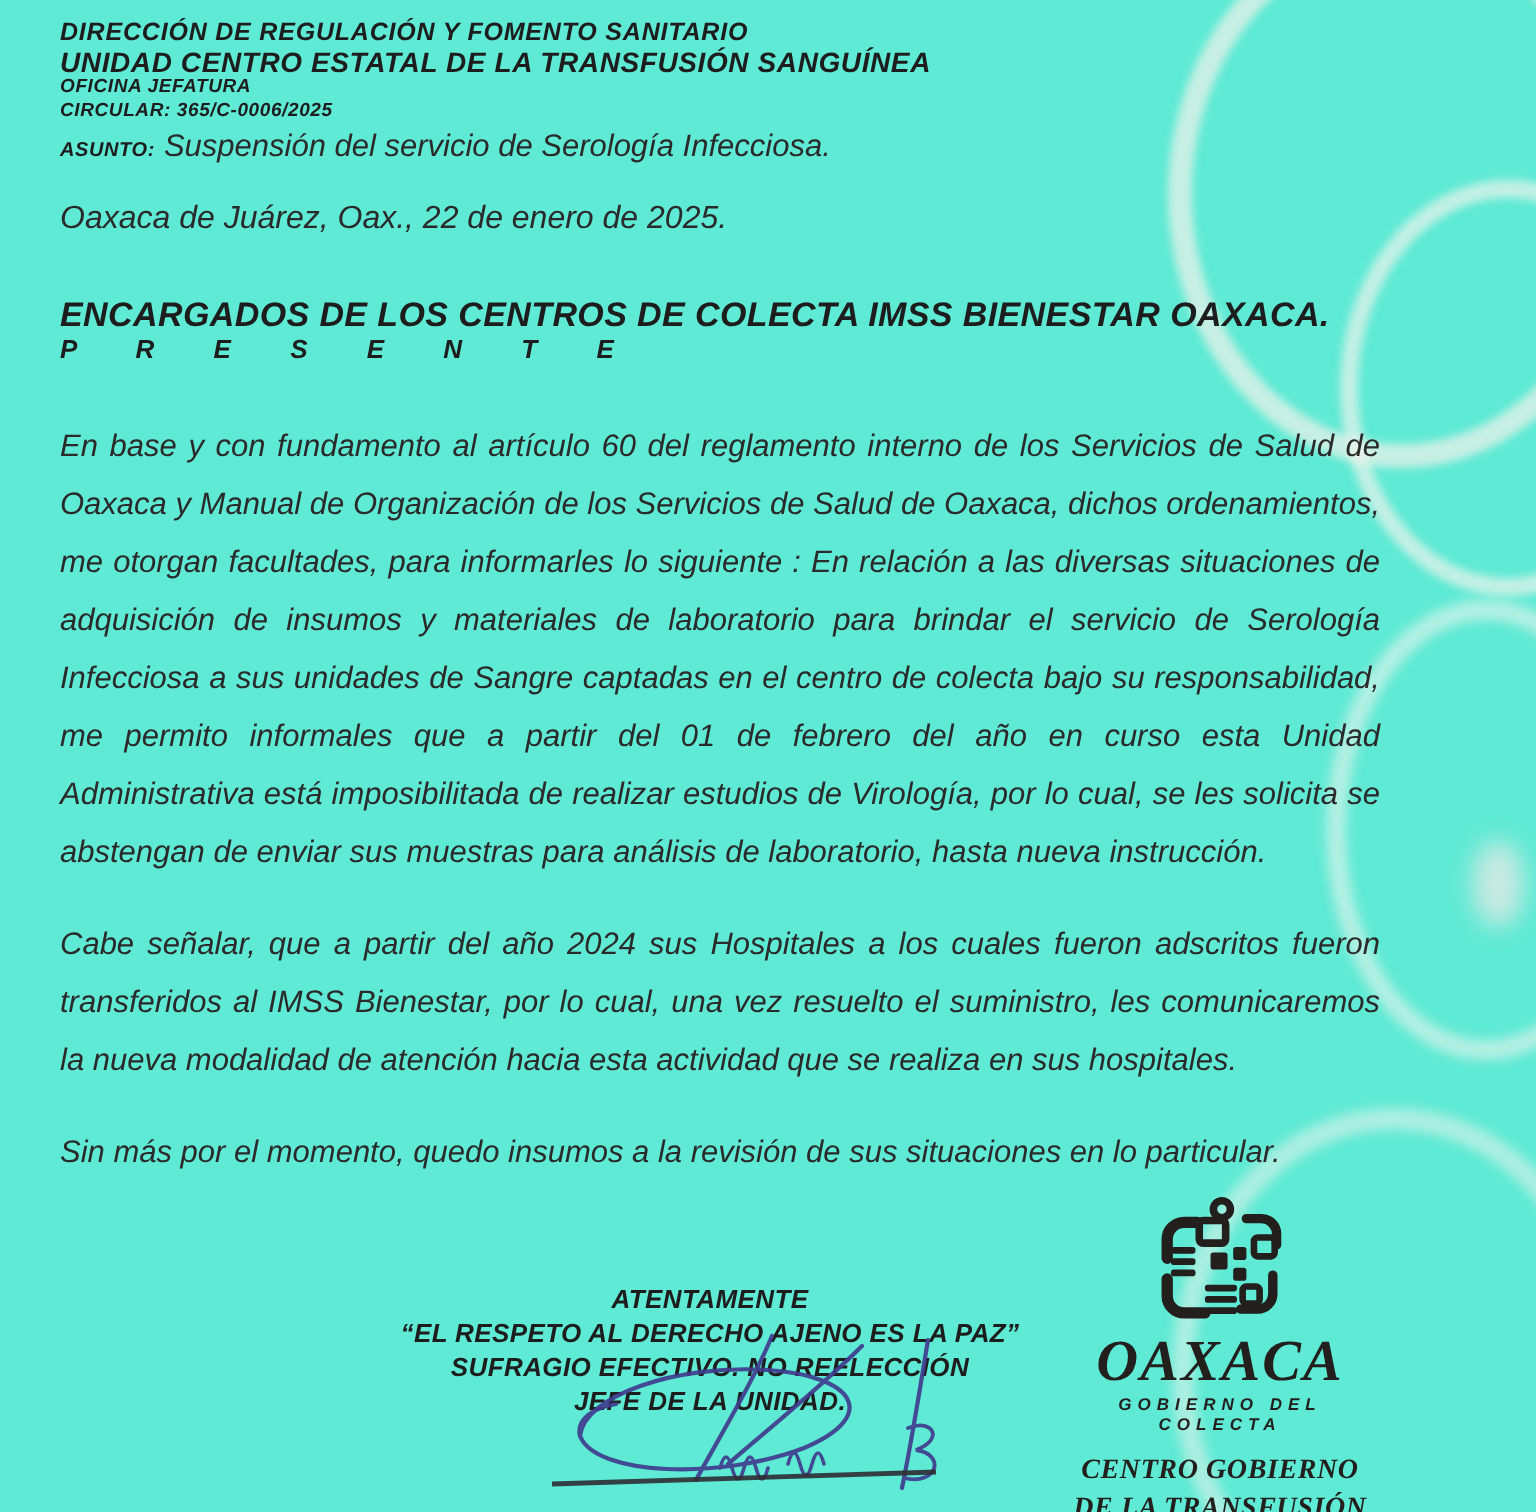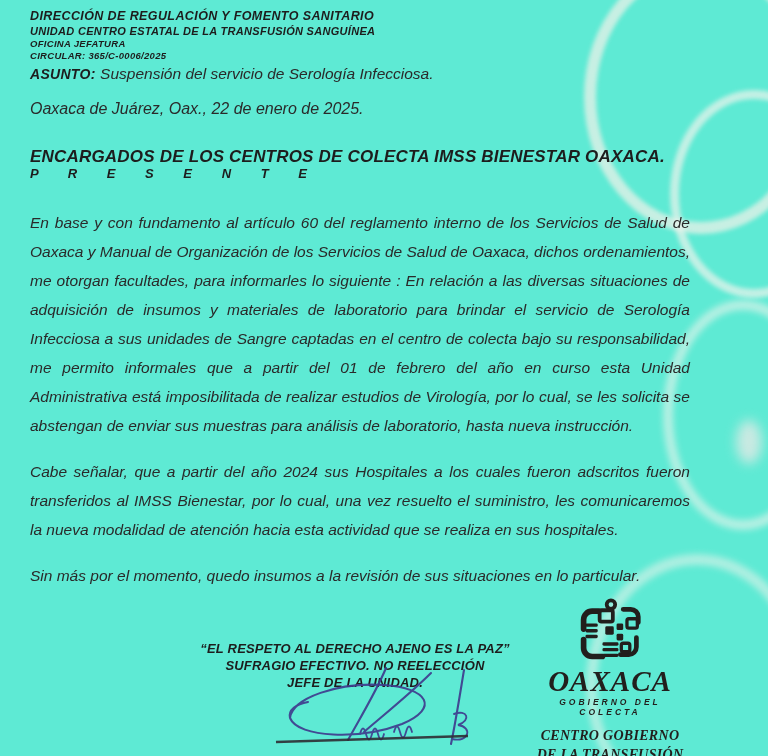--- a/index.html
+++ b/index.html
@@ -19,25 +19,25 @@
   .wm1{top:-40px;right:-50px;width:210px;height:250px;border:12px solid #ebf1e8;opacity:.75;filter:blur(2px);}
   .wm2{top:90px;right:-70px;width:150px;height:190px;border:9px solid #eef3ec;opacity:.7;filter:blur(2px);}
   .wm3{top:300px;right:-55px;width:140px;height:210px;border:10px solid #eff4ed;opacity:.6;filter:blur(3px);}
   .wm4{bottom:-60px;right:-40px;width:200px;height:240px;border:11px solid #eef3ec;opacity:.55;filter:blur(3px);}
   .wm5{top:420px;right:6px;width:26px;height:44px;background:#f6e9e8;opacity:.7;filter:blur(6px);border:0;}
 
   .content{position:relative;padding:9px 78px 0 30px;z-index:2;}
 
   
   .hdr1{font-size:12.5px;font-weight:700;letter-spacing:.4px;line-height:15px;color:#1d1d1d;}
-  .hdr2{font-size:11px;font-weight:700;letter-spacing:.3px;line-height:14px;color:#1d1d1d;}
+  .hdr2{font-size:14px;font-weight:700;letter-spacing:.3px;line-height:14px;color:#1d1d1d;}
   .hdr3{font-size:9.5px;font-weight:700;letter-spacing:.3px;line-height:12px;color:#1d1d1d;}
   .hdr4{font-size:9.5px;font-weight:700;letter-spacing:.3px;line-height:12px;color:#1d1d1d;}
   .asunto{margin-top:2px;line-height:19px;}
-  .asunto .lbl{font-size:14px;font-weight:700;letter-spacing:.3px;color:#1d1d1d;text-align:center;}
+  .asunto .lbl{font-size:10px;font-weight:700;letter-spacing:.3px;color:#1d1d1d;text-align:center;}
   .asunto .val{font-size:15.5px;font-weight:400;color:#2a2a2a;}
 
   .dateline{margin-top:16px;font-size:16px;color:#2a2a2a;}
 
   .recipient{margin-top:31px;}
   .recipient .to{font-size:17px;font-weight:700;letter-spacing:.2px;line-height:16px;color:#1d1d1d;}
   .recipient .presente{font-size:13px;font-weight:700;letter-spacing:13px;line-height:17px;color:#1d1d1d;}
 
   .body-text{margin-top:26px;}
   .para{font-size:15.5px;line-height:29px;text-align:justify;color:#2a2a2a;margin:16px 0 17px 0;}
@@ -85,20 +85,21 @@
       <div class="presente">P R E S E N T E</div>
     </div>
 
     <div class="body-text">
       <p class="para">En base y con fundamento al artículo 60 del reglamento interno de los Servicios de Salud de Oaxaca y Manual de Organización de los Servicios de Salud de Oaxaca, dichos ordenamientos, me otorgan facultades, para informarles lo siguiente : En relación a las diversas situaciones de adquisición de insumos y materiales de laboratorio para brindar el servicio de Serología Infecciosa a sus unidades de Sangre captadas en el centro de colecta bajo su responsabilidad, me permito informales que a partir del 01 de febrero del año en curso esta Unidad Administrativa está imposibilitada de realizar estudios de Virología, por lo cual, se les solicita se abstengan de enviar sus muestras para análisis de laboratorio, hasta nueva instrucción.</p>
       <p class="para">Cabe señalar, que a partir del año 2024 sus Hospitales a los cuales fueron adscritos fueron transferidos al IMSS Bienestar, por lo cual, una vez resuelto el suministro, les comunicaremos la nueva modalidad de atención hacia esta actividad que se realiza en sus hospitales.</p>
       <p class="para last">Sin más por el momento, quedo insumos a la revisión de sus situaciones en lo particular.</p>
     </div>
 
     <div class="closing">
+      <div>ATENTAMENTE</div>
       <div>“EL RESPETO AL DERECHO AJENO ES LA PAZ”</div>
       <div>SUFRAGIO EFECTIVO. NO REELECCIÓN</div>
       <div>JEFE DE LA UNIDAD.</div>
     </div>
 
   </div>
 
   <svg class="signature" viewBox="0 0 212 88" xmlns="http://www.w3.org/2000/svg">
     <g fill="none" stroke="#3f3d8e" stroke-width="2.1" stroke-linecap="round" opacity="0.92">
 

